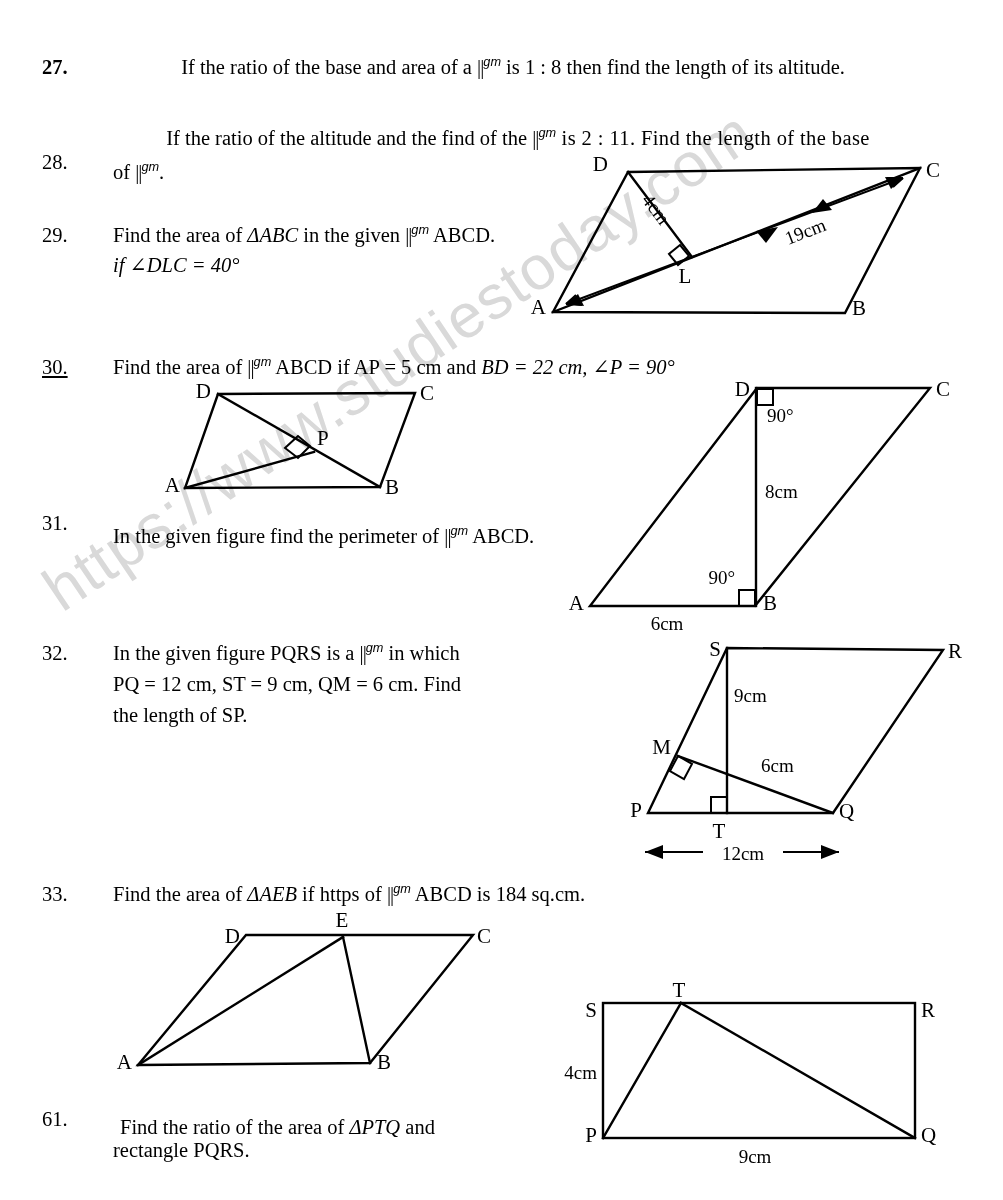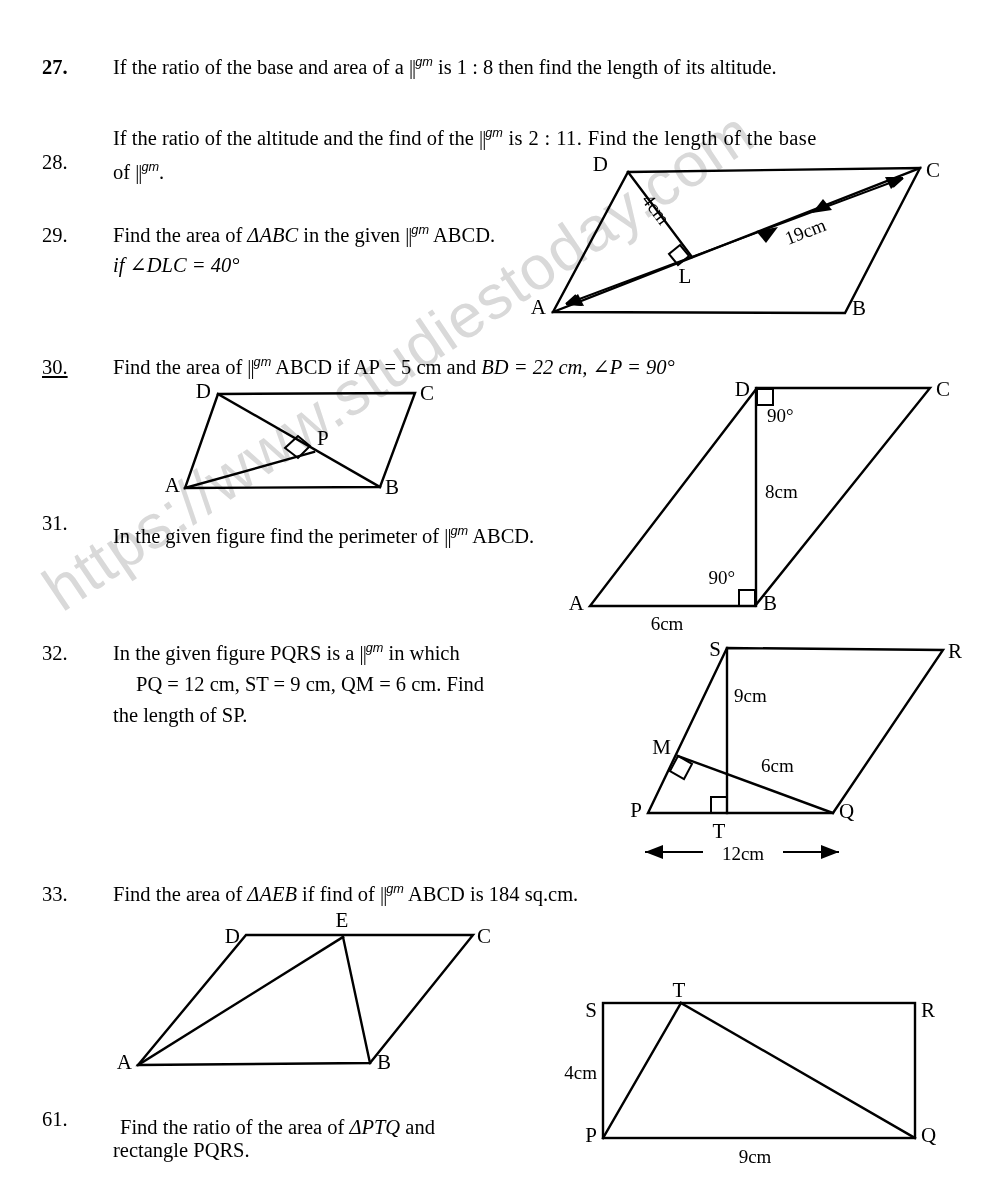--- a/index.html
+++ b/index.html
@@ -42,20 +42,21 @@
     pointer-events: none;
     z-index: 0;
   }
 
   
   .q {
     position: absolute;
     z-index: 3;
     font-size: 20.5px;
     line-height: 31px;
+    text-align: center;
   }
   .qnum {
     position: absolute;
     z-index: 3;
     font-size: 20.5px;
     line-height: 31px;
   }
   .qbody { white-space: normal; }
 
   .ital { font-style: italic; }
@@ -205,21 +206,21 @@
 
   <div class="qnum" style="left:42px; top:508px;">31.</div>
   <div class="q" style="left:113px; top:521px;">
     <span>In the given figure find the perimeter of </span><span class="pg"><span class="bars">||</span><sup>gm</sup></span><span> ABCD.</span>
   </div>
 
   <div class="qnum" style="left:42px; top:638px;">32.</div>
   <div class="q" style="left:113px; top:638px;">
     <span>In the given figure PQRS is a </span><span class="pg"><span class="bars">||</span><sup>gm</sup></span><span> in which</span>
   </div>
-  <div class="q" style="left:113px; top:669px;margin-left:23px;">PQ = 12 cm, ST = 9 cm, QM = 6 cm. Find</div>
+  <div class="q" style="left:113px; top:669px;">PQ = 12 cm, ST = 9 cm, QM = 6 cm. Find</div>
   <div class="q" style="left:113px; top:700px;">the length of SP.</div>
 
   <div class="fig" style="left:615px; top:640px;">
     <svg width="370" height="230" viewBox="0 0 370 230">
 
       <path class="stroke" d="M 33 173 L 218 173 L 328 10 L 112 8 Z"></path>
 
       <line class="stroke" x1="112" y1="8" x2="112" y2="173"></line>
 
       <line class="stroke" x1="218" y1="173" x2="63" y2="116"></line>
@@ -241,21 +242,21 @@
         <polygon points="30,212 48,205 48,219" fill="#000"></polygon>
         <polygon points="224,212 206,205 206,219" fill="#000"></polygon>
         <rect x="88" y="198" width="80" height="28" fill="#fff"></rect>
         <text class="lbl-sm" x="128" y="220" text-anchor="middle">12cm</text>
       </g>
     </svg>
   </div>
 
   <div class="qnum" style="left:42px; top:879px;">33.</div>
   <div class="q" style="left:113px; top:879px;">
-    <span>Find the area of </span><span class="ital">ΔAEB</span><span> if find of </span><span class="pg"><span class="bars">||</span><sup>gm</sup></span><span> ABCD is 184 sq.cm.</span>
+    <span>Find the area of </span><span class="ital">ΔAEB</span><span> if https of </span><span class="pg"><span class="bars">||</span><sup>gm</sup></span><span> ABCD is 184 sq.cm.</span>
   </div>
 
   <div class="fig" style="left:118px; top:905px;">
     <svg width="400" height="175" viewBox="0 0 400 175">
 
       <path class="stroke" d="M 20 160 L 252 158 L 355 30 L 128 30 Z"></path>
       <line class="stroke" x1="20" y1="160" x2="225" y2="32"></line>
       <line class="stroke" x1="225" y1="32" x2="252" y2="158"></line>
       <text class="lbl" x="122" y="38" text-anchor="end">D</text>
       <text class="lbl" x="224" y="22" text-anchor="middle">E</text>

